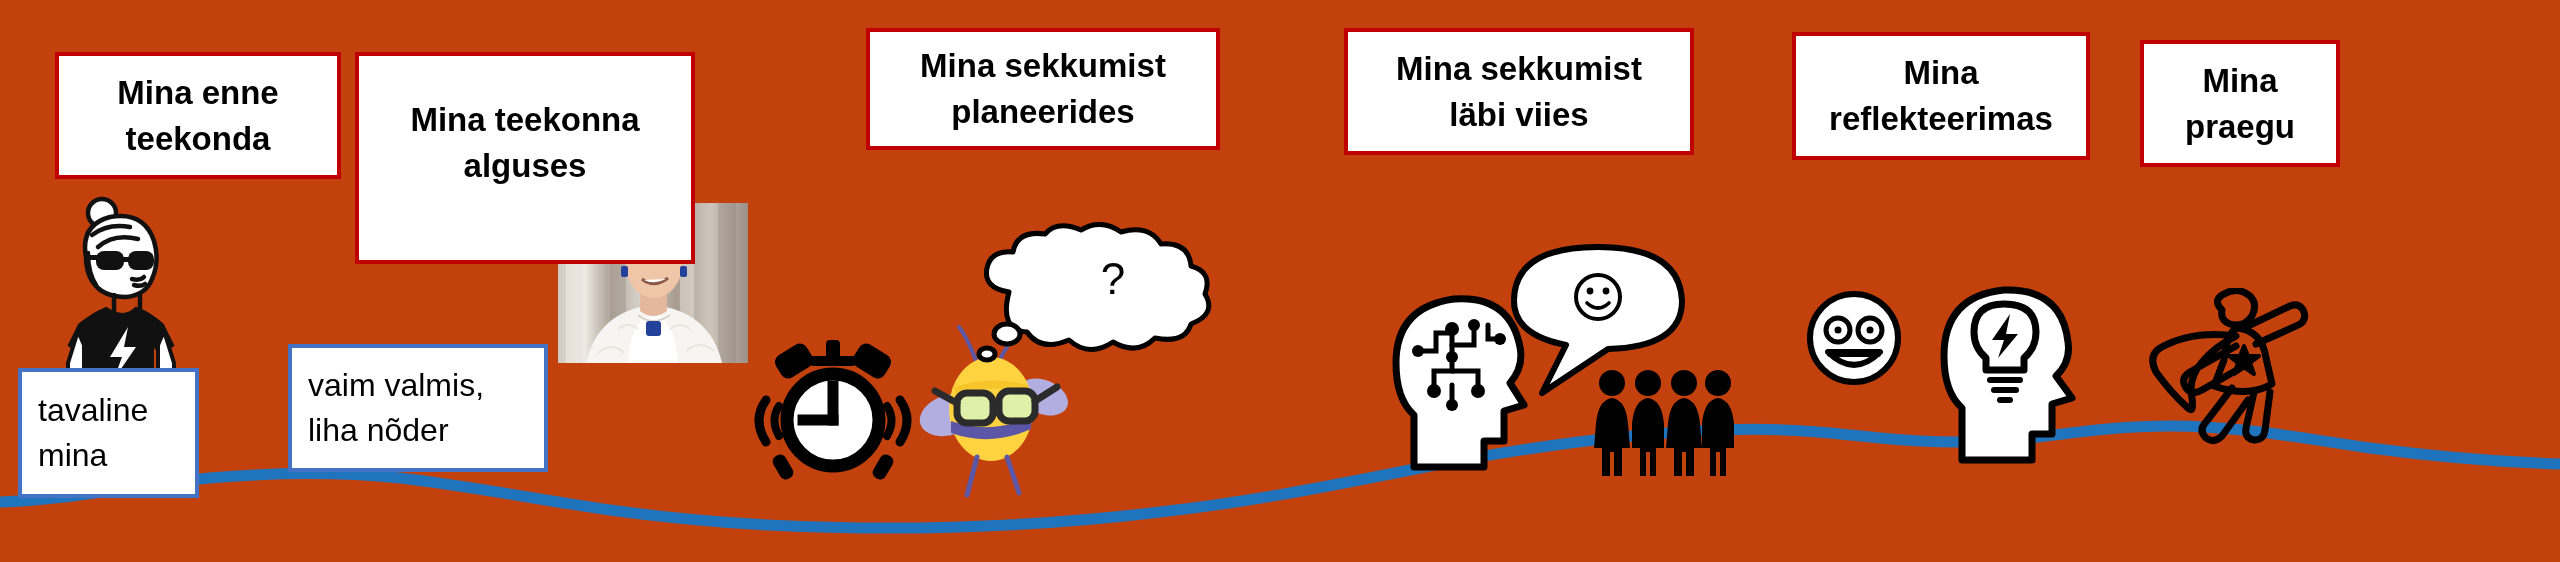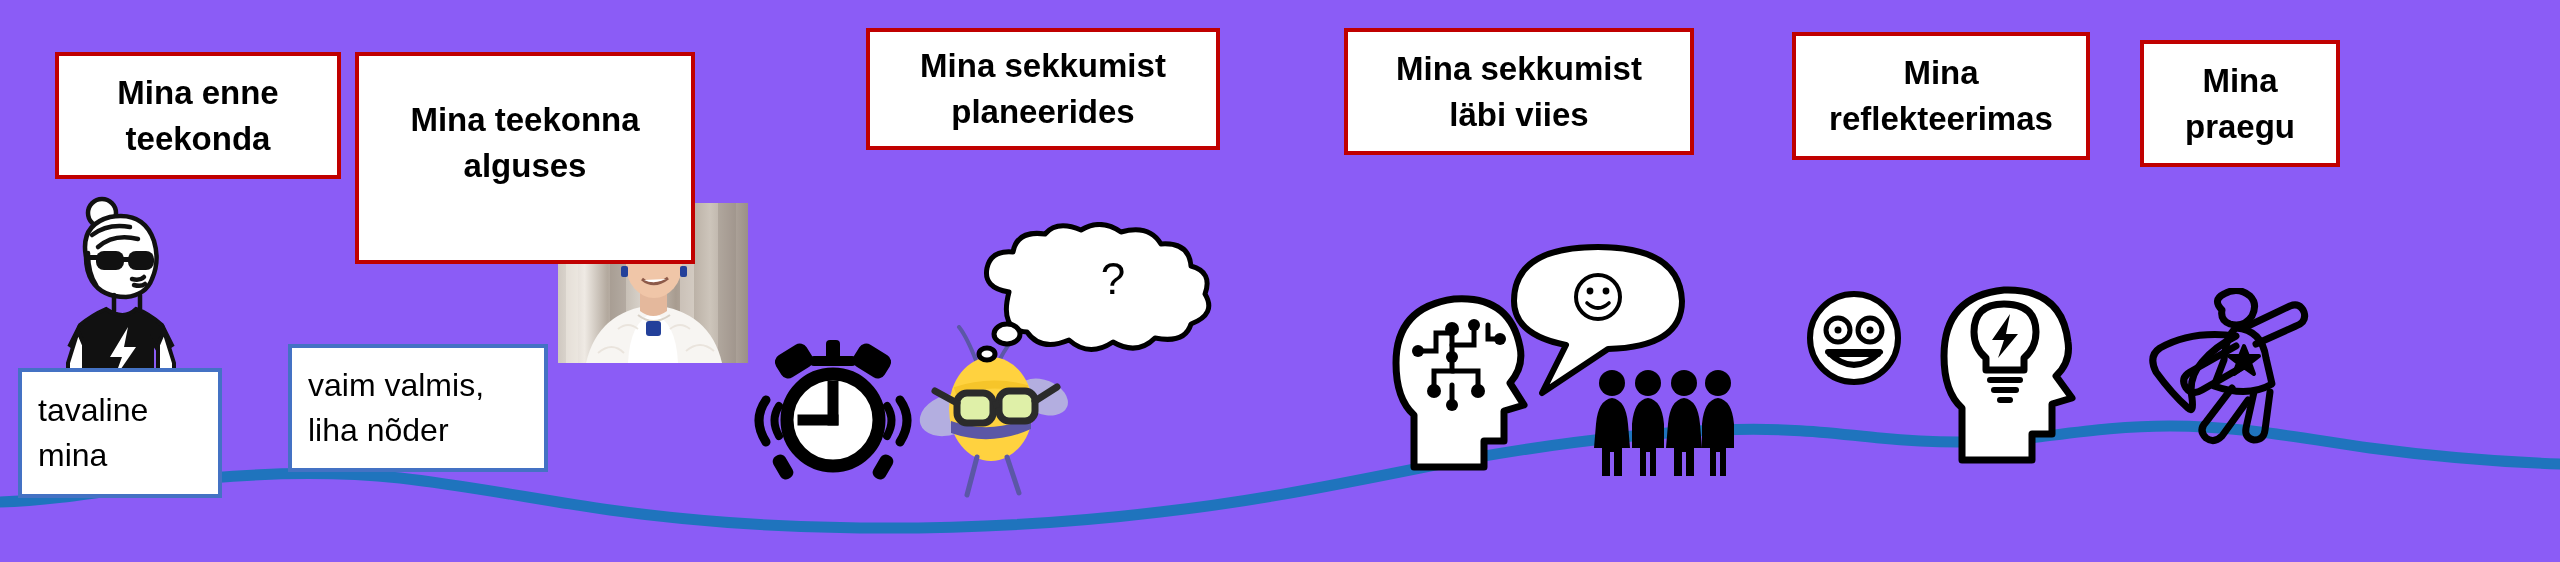--- a/index.html
+++ b/index.html
@@ -7,21 +7,21 @@
     padding: 0;
     background: #ffffff;
   }
   body {
     font-family: "Liberation Sans", sans-serif;
   }
   #slide {
     position: relative;
     width: 2560px;
     height: 562px;
-    background: #8b5cf6;
+    background: #c2410c;
     overflow: hidden;
   }
 
   
   .red-box {
     position: absolute;
     box-sizing: border-box;
     border: 4px solid #C00000;
     background: #ffffff;
     display: flex;
@@ -118,21 +118,21 @@
   <div class="red-box" style="left:1792px; top:32px; width:298px; height:128px;">
     <span class="rb-text">Mina
 reflekteerimas</span>
   </div>
 
   <div class="red-box" style="left:2140px; top:40px; width:200px; height:127px;">
     <span class="rb-text">Mina
 praegu</span>
   </div>
 
-  <div class="blue-box" style="left:18px; top:368px; width:204px; height:130px;">
+  <div class="blue-box" style="left:18px; top:368px; width:181px; height:130px;">
     <span class="bb-text">tavaline
 mina</span>
   </div>
 
   <div class="blue-box" style="left:288px; top:344px; width:260px; height:128px;align-items:center;">
     <span class="bb-text">vaim valmis,
 liha nõder</span>
   </div>
 
   <div class="icon-holder" style="left:48px; top:195px; width:150px; height:185px;">

